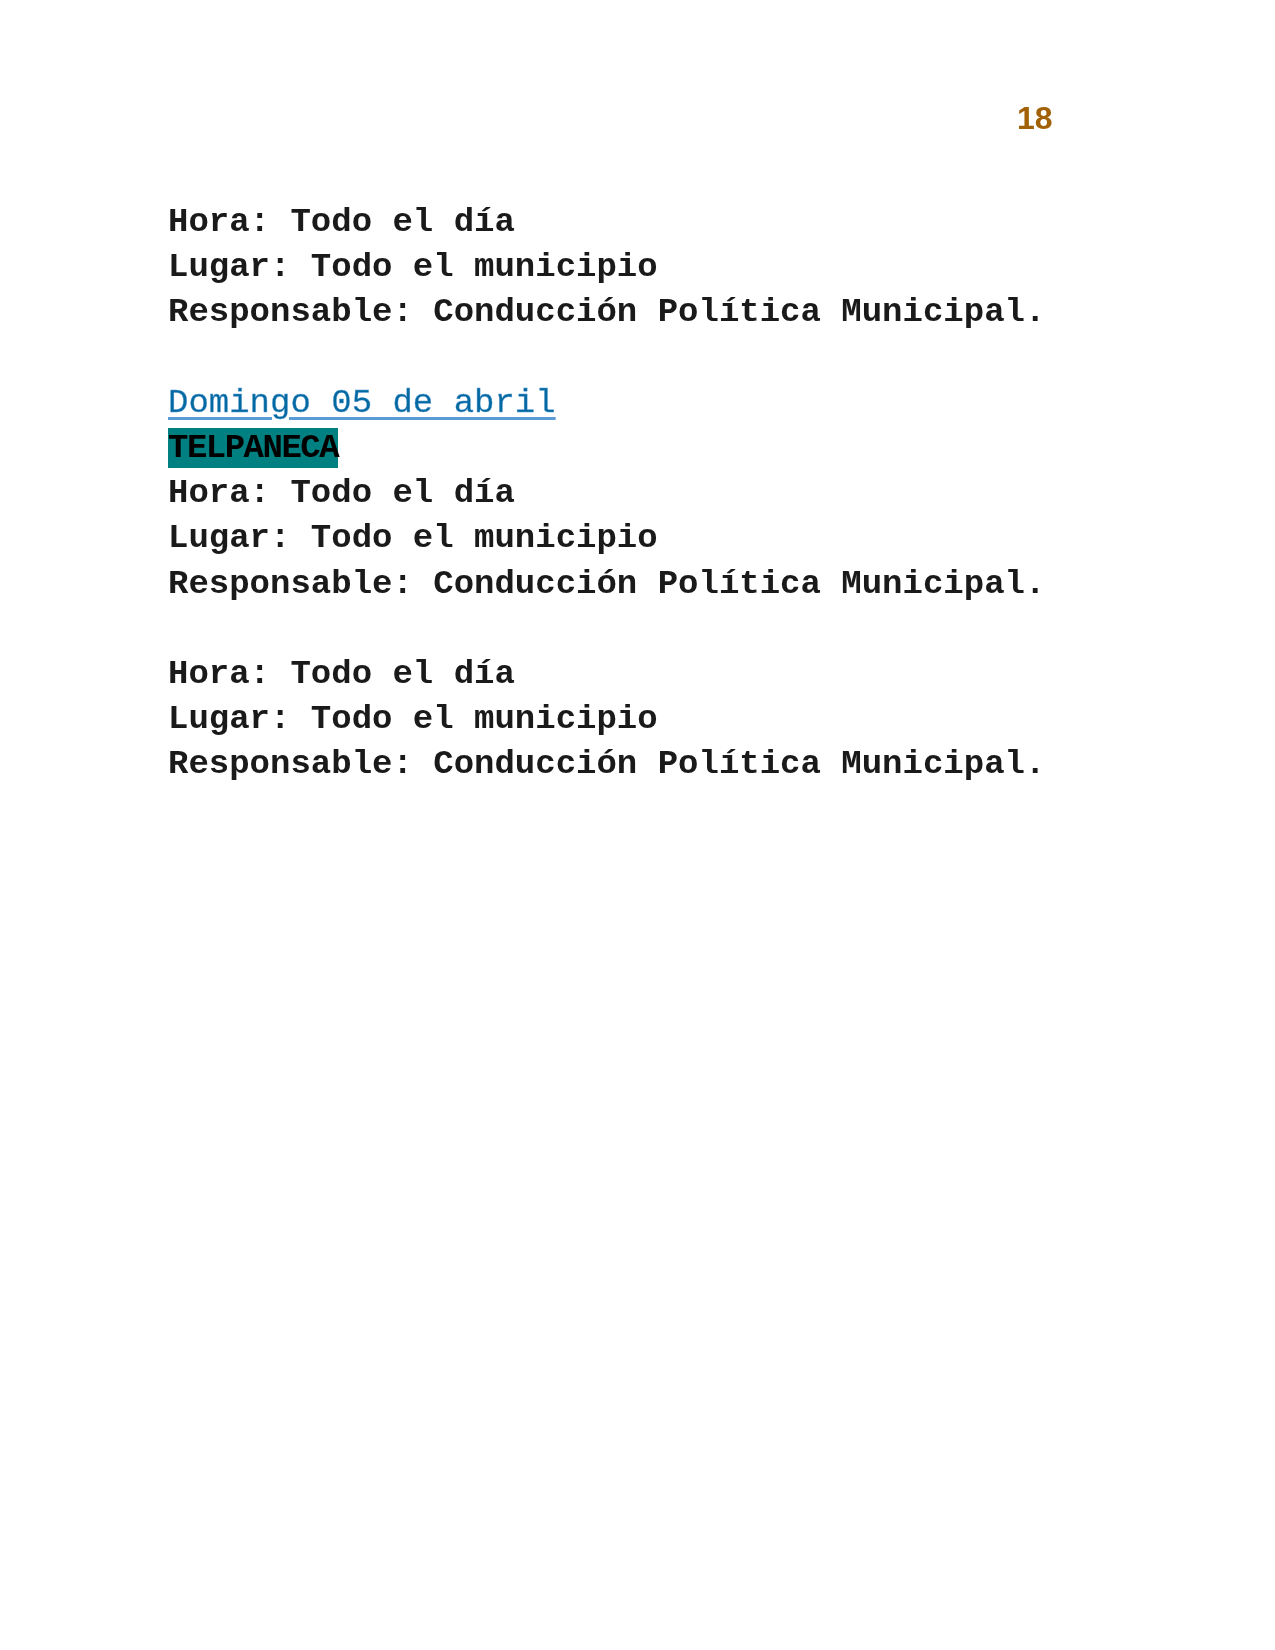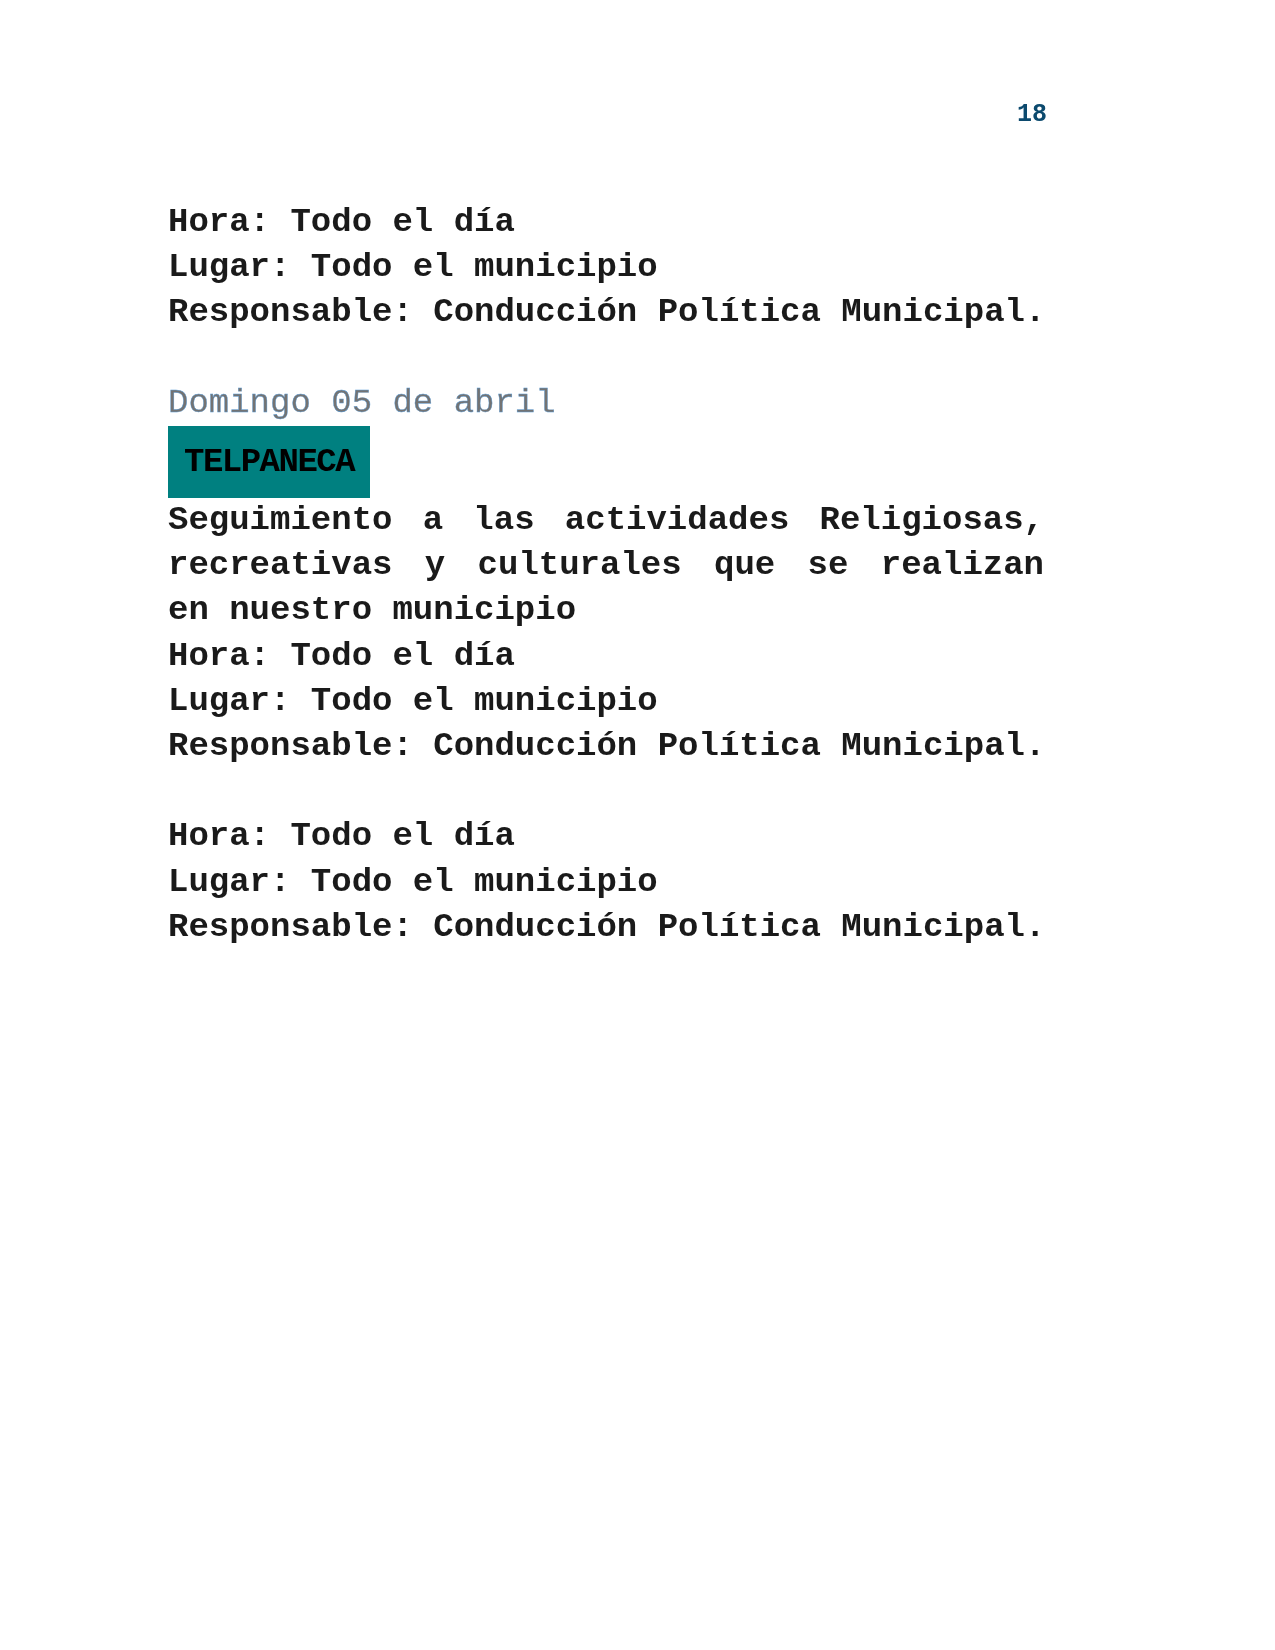--- a/index.html
+++ b/index.html
@@ -10,24 +10,24 @@
     body {
       width: 1275px;
       height: 1650px;
       position: relative;
       overflow: hidden;
     }
     .page-number {
       position: absolute;
       top: 100px;
       left: 1017px;
-      font-family: Liberation Mono, monospace;
+      font-family: Liberation Sans, sans-serif;
       font-weight: bold;
-      font-size: 25px;
-      color: #0c4a6e;
+      font-size: 32px;
+      color: #a16207;
     }
     .content {
       position: absolute;
       left: 168px;
       top: 200px;
       width: 876px;
       font-family: "Liberation Mono", monospace;
       font-weight: bold;
       font-size: 34px;
       line-height: 45.2px;
@@ -39,32 +39,33 @@
     }
     .para {
       text-align: justify;
       text-align-last: left;
       margin: 0;
     }
     .gap-1 { height: 45.2px; }
     .gap-2 { height: 90.4px; }
     .date-heading {
       display: inline-block;
-      color: #737373;
+      color: #0369a1;
       font-weight: normal;
+      text-decoration: underline;
       text-decoration-thickness: 3px;
       text-underline-offset: 5px;
       -webkit-text-stroke: 0.4px #5b9bd5;
     }
     .place-tag {
       display: inline-block;
       background: #008080;
       color: #000;
       line-height: 40px;
-      padding: 16px;
+      padding: 0;
       letter-spacing: -1.5px;
     }
   </style>
 </head>
 <body>
 
 <div class="page-number">18</div>
 
 <div class="content">
 
@@ -75,21 +76,20 @@
   </div>
 
   <div class="gap-1"></div>
 
   <div>
     <span class="date-heading">Domingo 05 de abril</span><br>
     <span class="place-tag">TELPANECA</span>
   </div>
 
   <div>
-    <p class="para">Seguimiento a las actividades Religiosas, recreativas y culturales que se realizan en nuestro municipio</p>
     <span class="line">Hora: Todo el día</span>
     <span class="line">Lugar: Todo el municipio</span>
     <span class="line">Responsable: Conducción Política Municipal.</span>
   </div>
 
   <div class="gap-1"></div>
 
   <div>
     <span class="line">Hora: Todo el día</span>
     <span class="line">Lugar: Todo el municipio</span>

